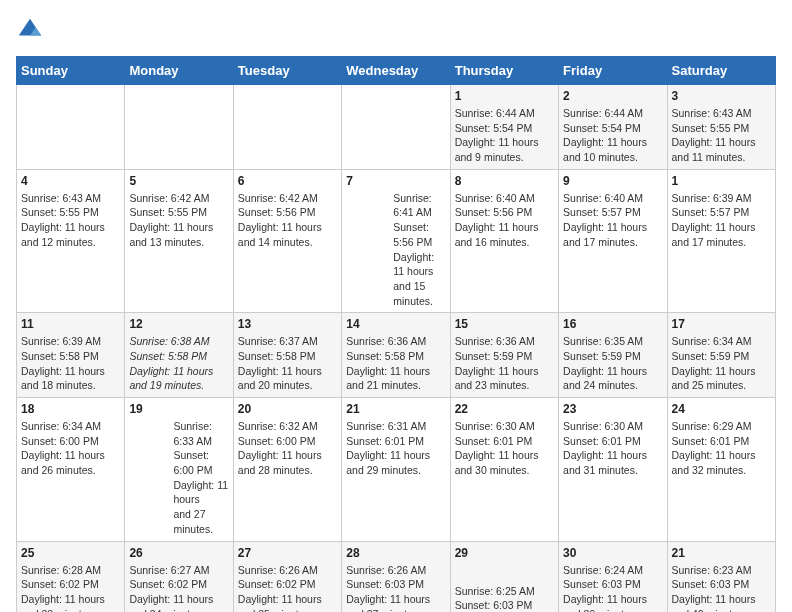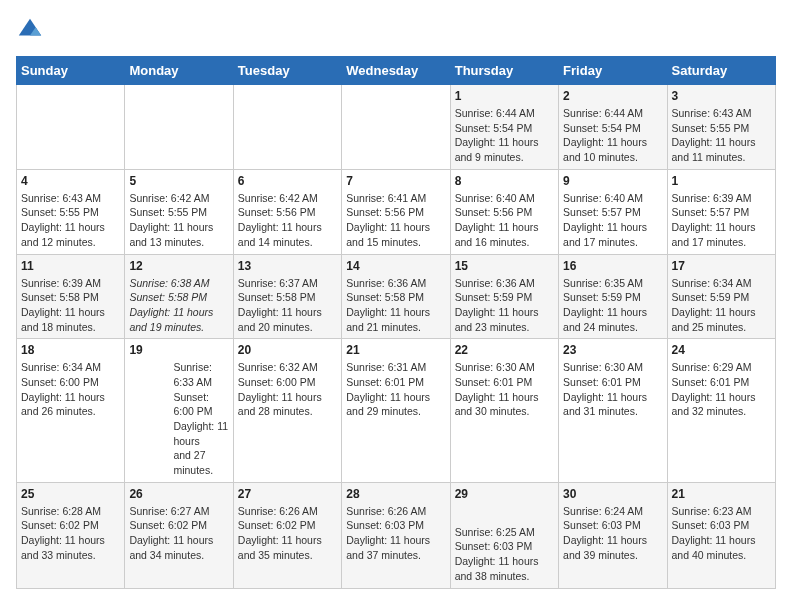--- a/index.html
+++ b/index.html
@@ -163,21 +163,21 @@
         </td>
         <td>
           <div class="day-num">6</div>
           <div class="day-info" style="white-space: pre-line;">Sunrise: 6:42 AM
 Sunset: 5:56 PM
 Daylight: 11 hours
 and 14 minutes.</div>
         </td>
         <td>
           <div class="day-num">7</div>
-          <div class="day-info" style="white-space: pre-line;">Sunrise: 6:41 AM
+          <div class="day-info" style="white-space: pre-line; margin-left: 47px;">Sunrise: 6:41 AM
 Sunset: 5:56 PM
 Daylight: 11 hours
 and 15 minutes.</div>
         </td>
         <td>
           <div class="day-num">8</div>
           <div class="day-info" style="white-space: pre-line;">Sunrise: 6:40 AM
 Sunset: 5:56 PM
 Daylight: 11 hours
 and 16 minutes.</div>

